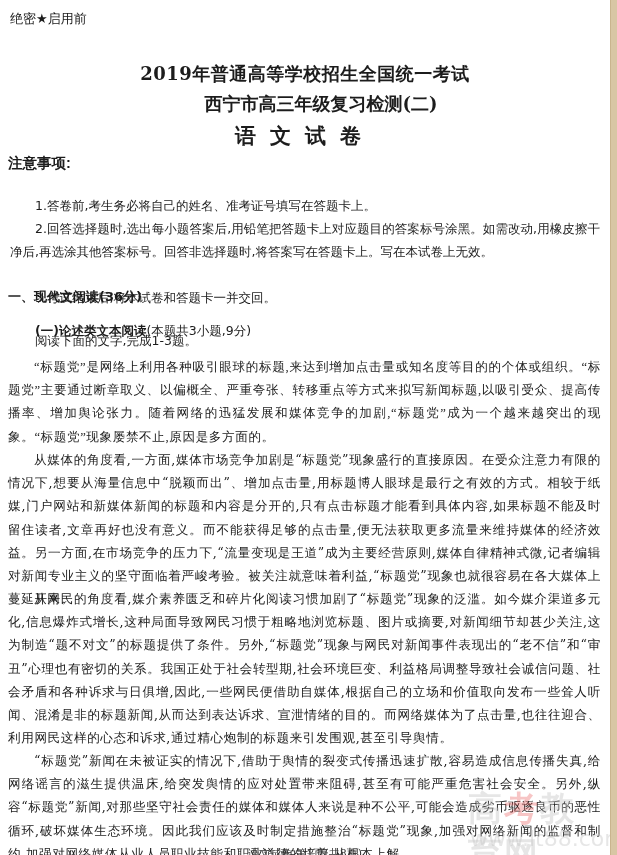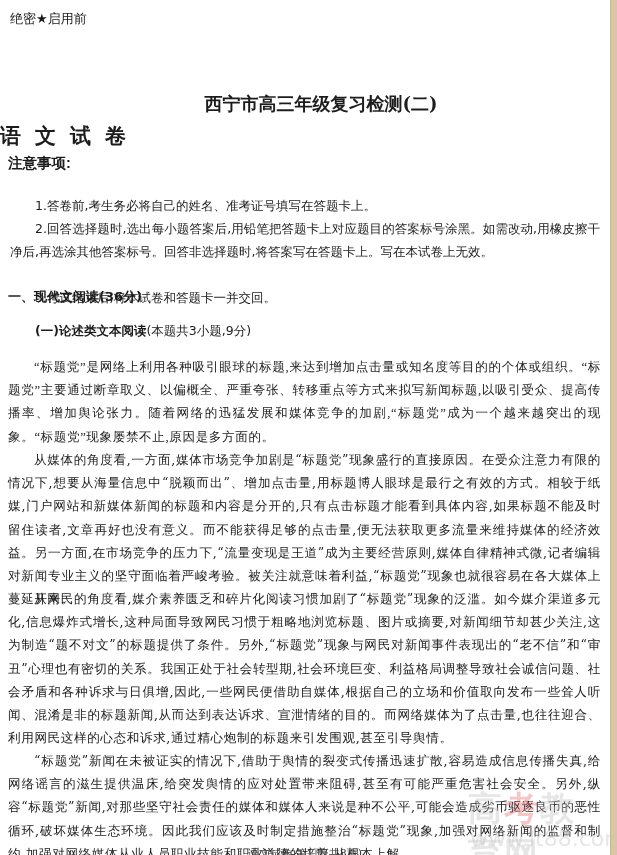--- a/index.html
+++ b/index.html
@@ -3,49 +3,51 @@
 <meta charset="utf-8">
 <style>
   html, body { margin:0; padding:0; }
   body { width:617px; height:855px; overflow:hidden; background:#ffffff; position:relative;
          font-family:"DejaVu Serif","Liberation Serif",serif; color:#1c1c1c; }
   .edge { position:absolute; top:0; right:0; width:6px; height:855px; background:#d8c6a4; border-left:1px solid #c9b48e; }
   .page { position:absolute; left:0; top:0; width:610px; height:855px; }
   .secret { position:absolute; left:10px; top:10px; font-size:13px; font-family:"DejaVu Sans","Liberation Sans",sans-serif; }
   .title1 { position:absolute; left:0; width:610px; top:62px; text-align:center; font-size:18px; font-weight:bold; letter-spacing:0.5px; }
   .title2 { position:absolute; left:16px; width:610px; top:92px; text-align:center; font-size:18px; font-weight:bold; }
-  .title3 { position:absolute; left:0; width:610px; top:122px; font-size:21px; font-weight:bold; letter-spacing:14px; }
+  .title3 { position:absolute; left:0; width:610px; top:122px; text-align:center; font-size:21px; font-weight:bold; letter-spacing:14px; }
   .notice-head { position:absolute; left:8px; top:154px; font-size:14.5px; font-weight:bold; font-family:Liberation Sans, sans-serif; }
   .p { position:absolute; left:10px; width:590px; font-size:12.5px; line-height:23px; text-align:justify; text-indent:25px; font-family:"DejaVu Sans","Liberation Sans",sans-serif;margin-top:20px; }
   .sec { position:absolute; left:8px; font-size:13px; font-weight:bold; font-family:"DejaVu Sans","Liberation Sans",sans-serif; }
   .sub { position:absolute; left:35px; font-size:12.5px; font-family:"DejaVu Sans","Liberation Sans",sans-serif; }
   .sub b { font-weight:bold; }
   .body { position:absolute; left:8px; width:593px; font-size:12.6px; line-height:23.2px; text-align:justify; text-indent:26px; letter-spacing:0.6px; font-family:"DejaVu Serif","Liberation Serif",serif; }
   .footer { position:absolute; left:0; width:610px; top:846px; text-align:center; font-size:11px; color:#333; }
   .wm { position:absolute; left:468px; top:786px; font-size:34px; font-weight:bold; color:rgba(200,200,200,0.45); letter-spacing:2px; font-family:"DejaVu Sans",sans-serif; }
   .wm .r { color:rgba(232,90,90,0.35); }
   .wm2 { position:absolute; left:470px; top:826px; font-size:22px; color:rgba(200,200,200,0.45); font-family:"DejaVu Sans",sans-serif; }
 </style>
 </head>
 <body>
 
 <div class="page">
   <div class="secret">绝密★启用前</div>
+  <div class="title1">2019年普通高等学校招生全国统一考试</div>
   <div class="title2">西宁市高三年级复习检测(二)</div>
   <div class="title3">语文试卷</div>
 
   <div class="notice-head">注意事项:</div>
   <div class="p" style="top:174px;">1.答卷前,考生务必将自己的姓名、准考证号填写在答题卡上。</div>
   <div class="p" style="top:197px;">2.回答选择题时,选出每小题答案后,用铅笔把答题卡上对应题目的答案标号涂黑。如需改动,用橡皮擦干净后,再选涂其他答案标号。回答非选择题时,将答案写在答题卡上。写在本试卷上无效。</div>
   <div class="p" style="top:266px;">3.考试结束后,将本试卷和答题卡一并交回。</div>
 
   <div class="sec" style="top:288px;">一、现代文阅读(36分)</div>
   <div class="sub" style="top:310px;margin-top:13px;">
     <b>(一)论述类文本阅读</b><span>(本题共3小题,9分)</span>
   </div>
+  <div class="sub" style="top:333px;">阅读下面的文字,完成1-3题。</div>
 
   <div class="body" style="top:356px;font-family:Liberation Serif, serif;">“标题党”是网络上利用各种吸引眼球的标题,来达到增加点击量或知名度等目的的个体或组织。“标题党”主要通过断章取义、以偏概全、严重夸张、转移重点等方式来拟写新闻标题,以吸引受众、提高传播率、增加舆论张力。随着网络的迅猛发展和媒体竞争的加剧,“标题党”成为一个越来越突出的现象。“标题党”现象屡禁不止,原因是多方面的。</div>
   <div class="body" style="top:448px;">从媒体的角度看,一方面,媒体市场竞争加剧是“标题党”现象盛行的直接原因。在受众注意力有限的情况下,想要从海量信息中“脱颖而出”、增加点击量,用标题博人眼球是最行之有效的方式。相较于纸媒,门户网站和新媒体新闻的标题和内容是分开的,只有点击标题才能看到具体内容,如果标题不能及时留住读者,文章再好也没有意义。而不能获得足够的点击量,便无法获取更多流量来维持媒体的经济效益。另一方面,在市场竞争的压力下,“流量变现是王道”成为主要经营原则,媒体自律精神式微,记者编辑对新闻专业主义的坚守面临着严峻考验。被关注就意味着利益,“标题党”现象也就很容易在各大媒体上蔓延开来。</div>
   <div class="body" style="top:587px;">从网民的角度看,媒介素养匮乏和碎片化阅读习惯加剧了“标题党”现象的泛滥。如今媒介渠道多元化,信息爆炸式增长,这种局面导致网民习惯于粗略地浏览标题、图片或摘要,对新闻细节却甚少关注,这为制造“题不对文”的标题提供了条件。另外,“标题党”现象与网民对新闻事件表现出的“老不信”和“审丑”心理也有密切的关系。我国正处于社会转型期,社会环境巨变、利益格局调整导致社会诚信问题、社会矛盾和各种诉求与日俱增,因此,一些网民便借助自媒体,根据自己的立场和价值取向发布一些耸人听闻、混淆是非的标题新闻,从而达到表达诉求、宣泄情绪的目的。而网络媒体为了点击量,也往往迎合、利用网民这样的心态和诉求,通过精心炮制的标题来引发围观,甚至引导舆情。</div>
   <div class="body" style="top:749px;">“标题党”新闻在未被证实的情况下,借助于舆情的裂变式传播迅速扩散,容易造成信息传播失真,给网络谣言的滋生提供温床,给突发舆情的应对处置带来阻碍,甚至有可能严重危害社会安全。另外,纵容“标题党”新闻,对那些坚守社会责任的媒体和媒体人来说是种不公平,可能会造成劣币驱逐良币的恶性循环,破坏媒体生态环境。因此我们应该及时制定措施整治“标题党”现象,加强对网络新闻的监督和制约,加强对网络媒体从业人员职业技能和职业道德的培养,从根本上解</div>
 
   <div class="footer">语文试卷 第1页(共8页)</div>
 
   <div class="wm"><span>高</span><span class="r">考</span><span>教育网</span></div>
   <div class="wm2">www.lt88.com</div>

